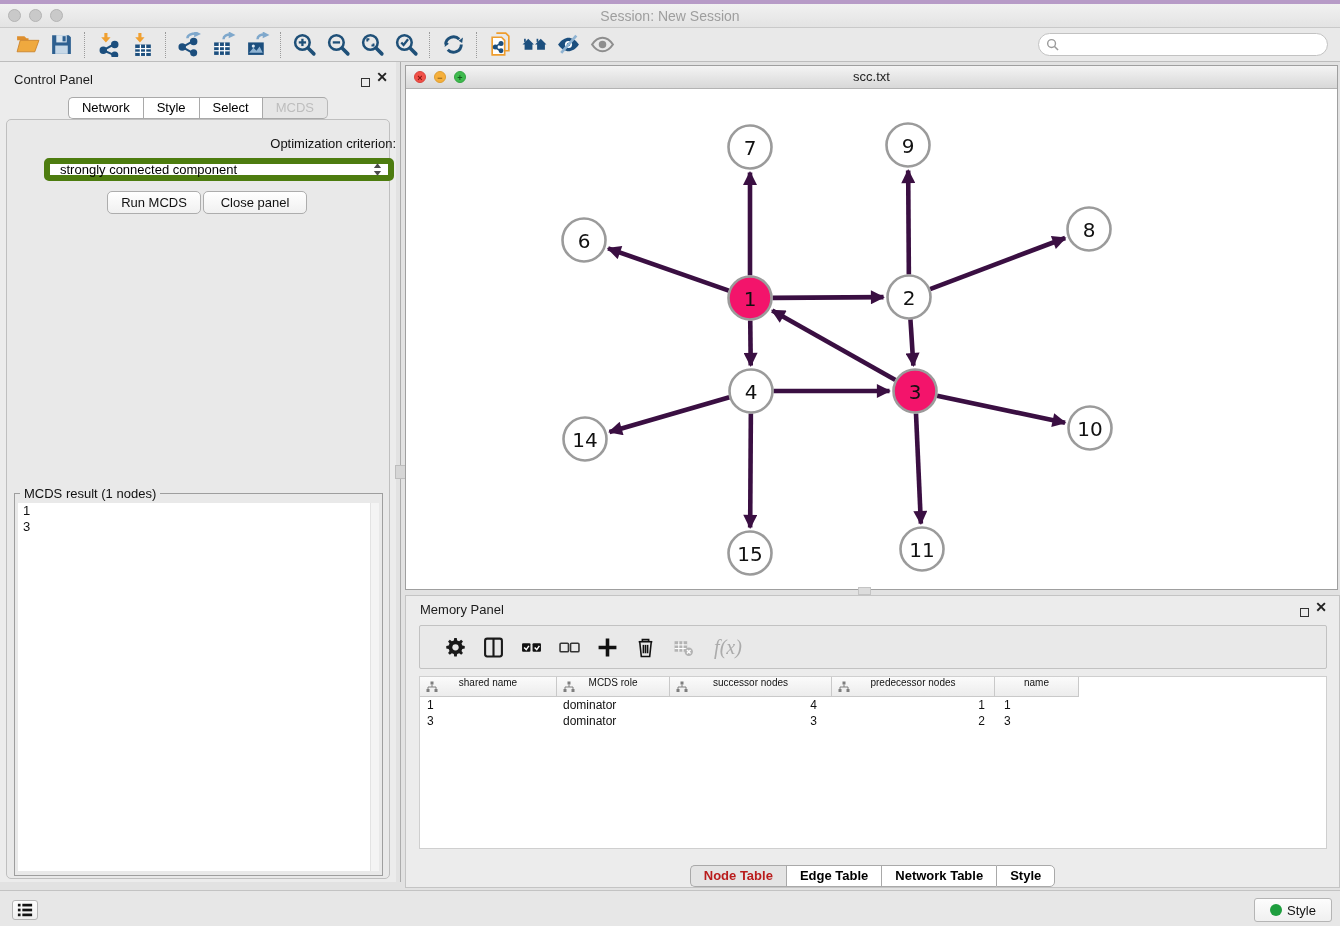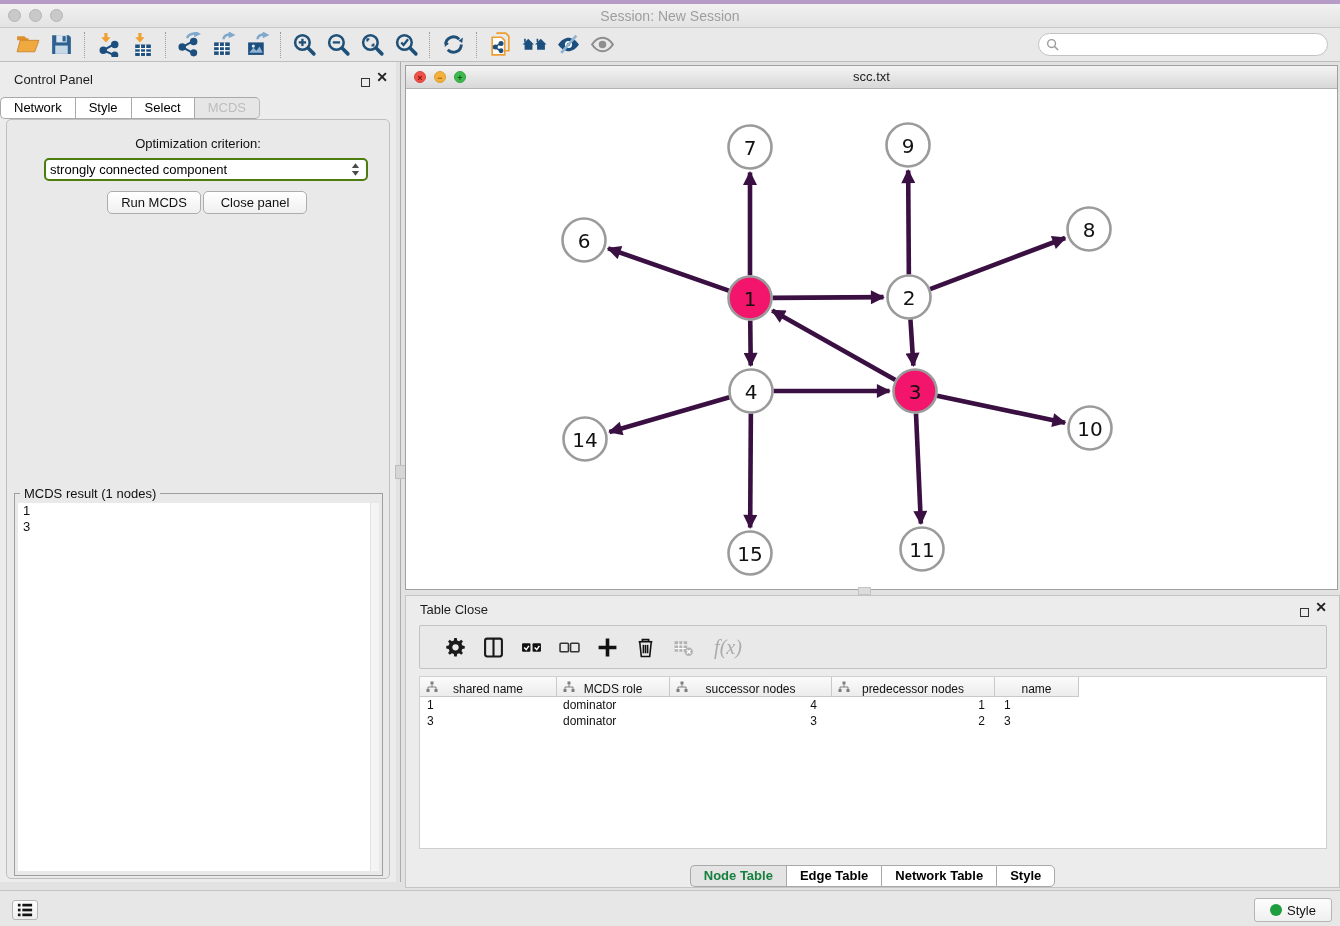--- a/index.html
+++ b/index.html
@@ -19,27 +19,27 @@
   .tb-btn svg { width:25px; height:25px; }
   .tb-sep { width:1px; height:26px; border-left:1px dotted #9B9B9B; margin:0 6px; }
   .search-wrap { position:absolute; right:12px; top:5px; width:290px; height:23px; background:#fff; border:1px solid #C2C2C2; border-radius:12px; display:flex; align-items:center; padding-left:7px; }
   .search-wrap input { border:none; outline:none; flex:1; font-size:12px; background:transparent; height:18px; }
 
   
   .control-panel { left:0; top:62px; width:396px; height:820px; background:#ECECEC; }
   .panel-title { font-size:13px; color:#1c1c1c; }
   .float-ic { width:9px; height:9px; border:1.5px solid #333; display:inline-block; }
   .close-ic { font-size:14px; font-weight:bold; color:#222; line-height:9px; }
-  .cp-tabs { position:absolute; top:35px; left:0; width:100%; display:flex; }
+  .cp-tabs { position:absolute; top:35px; left:0; width:100%; display:flex; justify-content:center; }
   .cp-tab { height:22px; line-height:20px; padding:0 13px; font-size:13px; background:#fff; border:1px solid #A9A9A9; border-right:none; }
   .cp-tab:first-child { border-radius:5px 0 0 5px; }
   .cp-tab.sel { background:#E6E6E6; color:#BDBDBD; border-right:1px solid #B9B9B9; border-radius:0 5px 5px 0; }
   .cp-body { position:absolute; left:6px; top:57px; width:384px; height:760px; background:#E9E9E9; border:1px solid #BFBFBF; border-radius:5px; }
-  .opt-label { position:absolute; top:74px; width:100%; text-align:center; font-size:13px; color:#111; }
-  .combo { position:absolute; left:44px; top:96px; width:324px; height:23px; background:#fff; border:2px solid #4d7c0f; border-radius:5px; display:flex; align-items:center; padding:0 6px 0 4px; font-size:13px; }
+  .opt-label { position:absolute; top:74px; width:100%; text-align:right; font-size:13px; color:#111; }
+  .combo { position:absolute; left:44px; top:96px; width:350px; height:23px; background:#fff; border:6px solid #4d7c0f; border-radius:5px; display:flex; align-items:center; padding:0 6px 0 10px; font-size:13px; }
   .combo .val { flex:1; }
   .mac-btn { position:absolute; height:23px; background:linear-gradient(#FFFFFF,#F0F0F0); border:1px solid #ADADAD; border-radius:5px; font-size:13px; color:#111; text-align:center; line-height:21px; }
   .fieldset { position:absolute; left:14px; top:431px; width:369px; height:383px; border:1px solid #9E9E9E; }
   .fieldset .legend { position:absolute; top:-8px; left:5px; background:#E9E9E9; padding:0 4px; font-size:13px; color:#111; }
   .fieldset .fwhite { position:absolute; left:3px; right:3px; top:9px; bottom:4px; background:#fff; }
   .fieldset .scroll { position:absolute; right:0; top:0; bottom:0; width:9px; background:#F4F4F4; border-left:1px solid #E3E3E3; }
   .result-line { font-size:13px; color:#111; line-height:16px; padding-left:5px; }
 
   
   .v-split-line { left:400px; top:62px; width:1px; height:820px; background:#ACACAC; }
@@ -57,33 +57,33 @@
   .net-canvas { position:absolute; left:0; top:23px; width:931px; height:500px; background:#fff; }
 
   
   .table-panel { left:405px; top:595px; width:935px; height:293px; background:#ECECEC; border:1px solid #C4C4C4; }
   .tp-toolbar { position:absolute; left:13px; top:29px; width:908px; height:44px; background:#E9E9E9; border:1px solid #C2C2C2; border-radius:2px; display:flex; align-items:center; padding-left:20px; }
   .tp-ic { width:30px; height:30px; margin-right:8px; display:flex; align-items:center; justify-content:center; }
   .tp-ic svg { width:21px; height:21px; }
   .fx { font-family:"Liberation Serif", serif; font-style:italic; font-size:20px; color:#ABABAB; }
   .tbl-white { position:absolute; left:13px; top:80px; width:908px; height:173px; background:#fff; border:1px solid #CFCFCF; }
   .thead { display:flex; height:20px; }
-  .th { background:linear-gradient(#FBFBFB,#ECECEC); border-right:1px solid #C9C9C9; border-bottom:1px solid #C9C9C9; font-size:12px; color:#111; display:flex; align-items:flex-end; justify-content:center; position:relative; }
+  .th { background:linear-gradient(#FBFBFB,#ECECEC); border-right:1px solid #C9C9C9; border-bottom:1px solid #C9C9C9; font-size:10px; color:#111; display:flex; align-items:flex-start; justify-content:center; position:relative; }
   .th .tree { position:absolute; left:6px; top:4px; }
   .trow { display:flex; height:16px; }
   .tcell { font-size:12px; color:#111; line-height:16px; overflow:hidden; }
   .c0 { width:137px; padding-left:7px; }
   .c1 { width:113px; padding-left:6px; }
   .c2 { width:162px; text-align:right; padding-right:15px; }
   .c3 { width:163px; text-align:right; padding-right:10px; }
   .c4 { width:84px;  padding-left:9px; }
   .tp-tabs { position:absolute; left:0; top:269px; width:100%; display:flex; justify-content:center; }
   .tp-tab { height:22px; line-height:20px; padding:0 13px; font-size:13px; font-weight:bold; background:#fff; border:1px solid #A9A9A9; border-right:none; }
   .tp-tab:last-child { border-right:1px solid #A9A9A9; border-radius:0 5px 5px 0; }
-  .tp-tab.sel { background:#E4E4E4; color:#15803d; border-radius:5px 0 0 5px; }
+  .tp-tab.sel { background:#E4E4E4; color:#b91c1c; border-radius:5px 0 0 5px; }
 
   
   .status-bar { left:0; top:890px; width:1340px; height:36px; background:#E7E7E7; border-top:1px solid #C3C3C3; }
   .task-btn { position:absolute; left:12px; top:9px; width:26px; height:20px; background:linear-gradient(#FDFDFD,#EFEFEF); border:1px solid #B5B5B5; border-radius:3px; display:flex; align-items:center; justify-content:center; }
   .mem-btn { position:absolute; right:8px; top:7px; width:78px; height:24px; background:linear-gradient(#FDFDFD,#F0F0F0); border:1px solid #B5B5B5; border-radius:3px; display:flex; align-items:center; justify-content:center; gap:5px; font-size:13px; color:#111; }
   .mem-dot { width:12px; height:12px; border-radius:50%; background:#1E9E3E; }
 </style>
 </head>
 <body>
 
@@ -347,21 +347,21 @@
           <text x="344" y="465" text-anchor="middle" dominant-baseline="central" font-size="20" fill="#111111" font-family="&quot;DejaVu Sans&quot;, sans-serif">15</text>
           <circle cx="516" cy="460" r="21.5" fill="#FFFFFF" stroke="#9B9B9B" stroke-width="2.6"></circle>
           <text x="516" y="461" text-anchor="middle" dominant-baseline="central" font-size="20" fill="#111111" font-family="&quot;DejaVu Sans&quot;, sans-serif">11</text>
         </g>
     </svg>
   </div>
 </div>
 <div class="abs h-split-handle"></div>
 
 <div class="abs table-panel">
-  <div class="abs panel-title" style="left:14px; top:6px;">Table Close</div>
+  <div class="abs panel-title" style="left:14px; top:6px;">Memory Panel</div>
   <div class="abs" style="right:30px; top:7px;"><span class="float-ic"></span></div>
   <div class="abs close-ic" style="right:12px; top:7px;">✕</div>
 
   <div class="tp-toolbar">
     <div class="tp-ic">
         <svg viewBox="0 0 20 20">
           <path fill="#1A1A1A" d="M8.8 1h2.4l.4 2.3 1.9.8 1.9-1.4 1.7 1.7-1.4 1.9.8 1.9 2.3.4v2.4l-2.3.4-.8 1.9 1.4 1.9-1.7 1.7-1.9-1.4-1.9.8-.4 2.3H8.8l-.4-2.3-1.9-.8-1.9 1.4-1.7-1.7 1.4-1.9-.8-1.9L1.2 11V8.6l2.3-.4.8-1.9-1.4-1.9 1.7-1.7 1.9 1.4 1.9-.8z"></path>
           <circle cx="10" cy="9.8" r="3" fill="#E9E9E9"></circle>
         </svg>
       </div>

